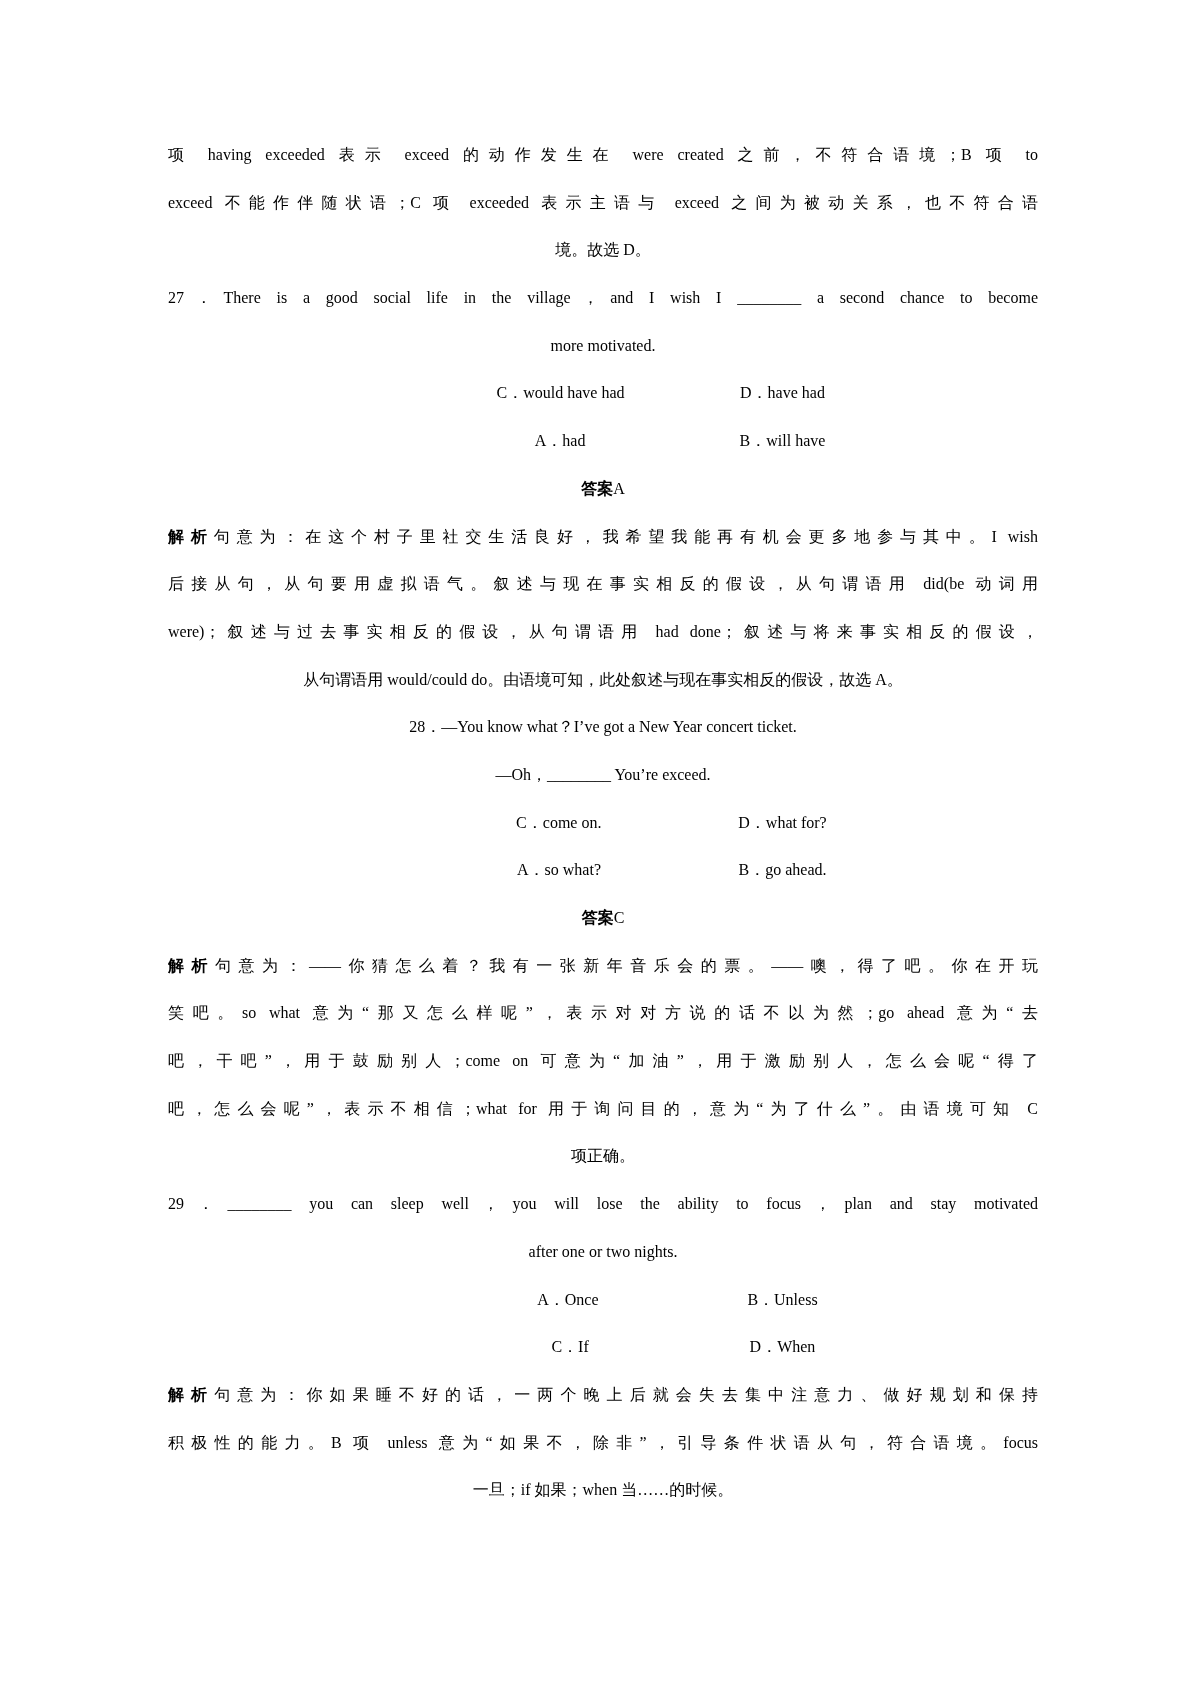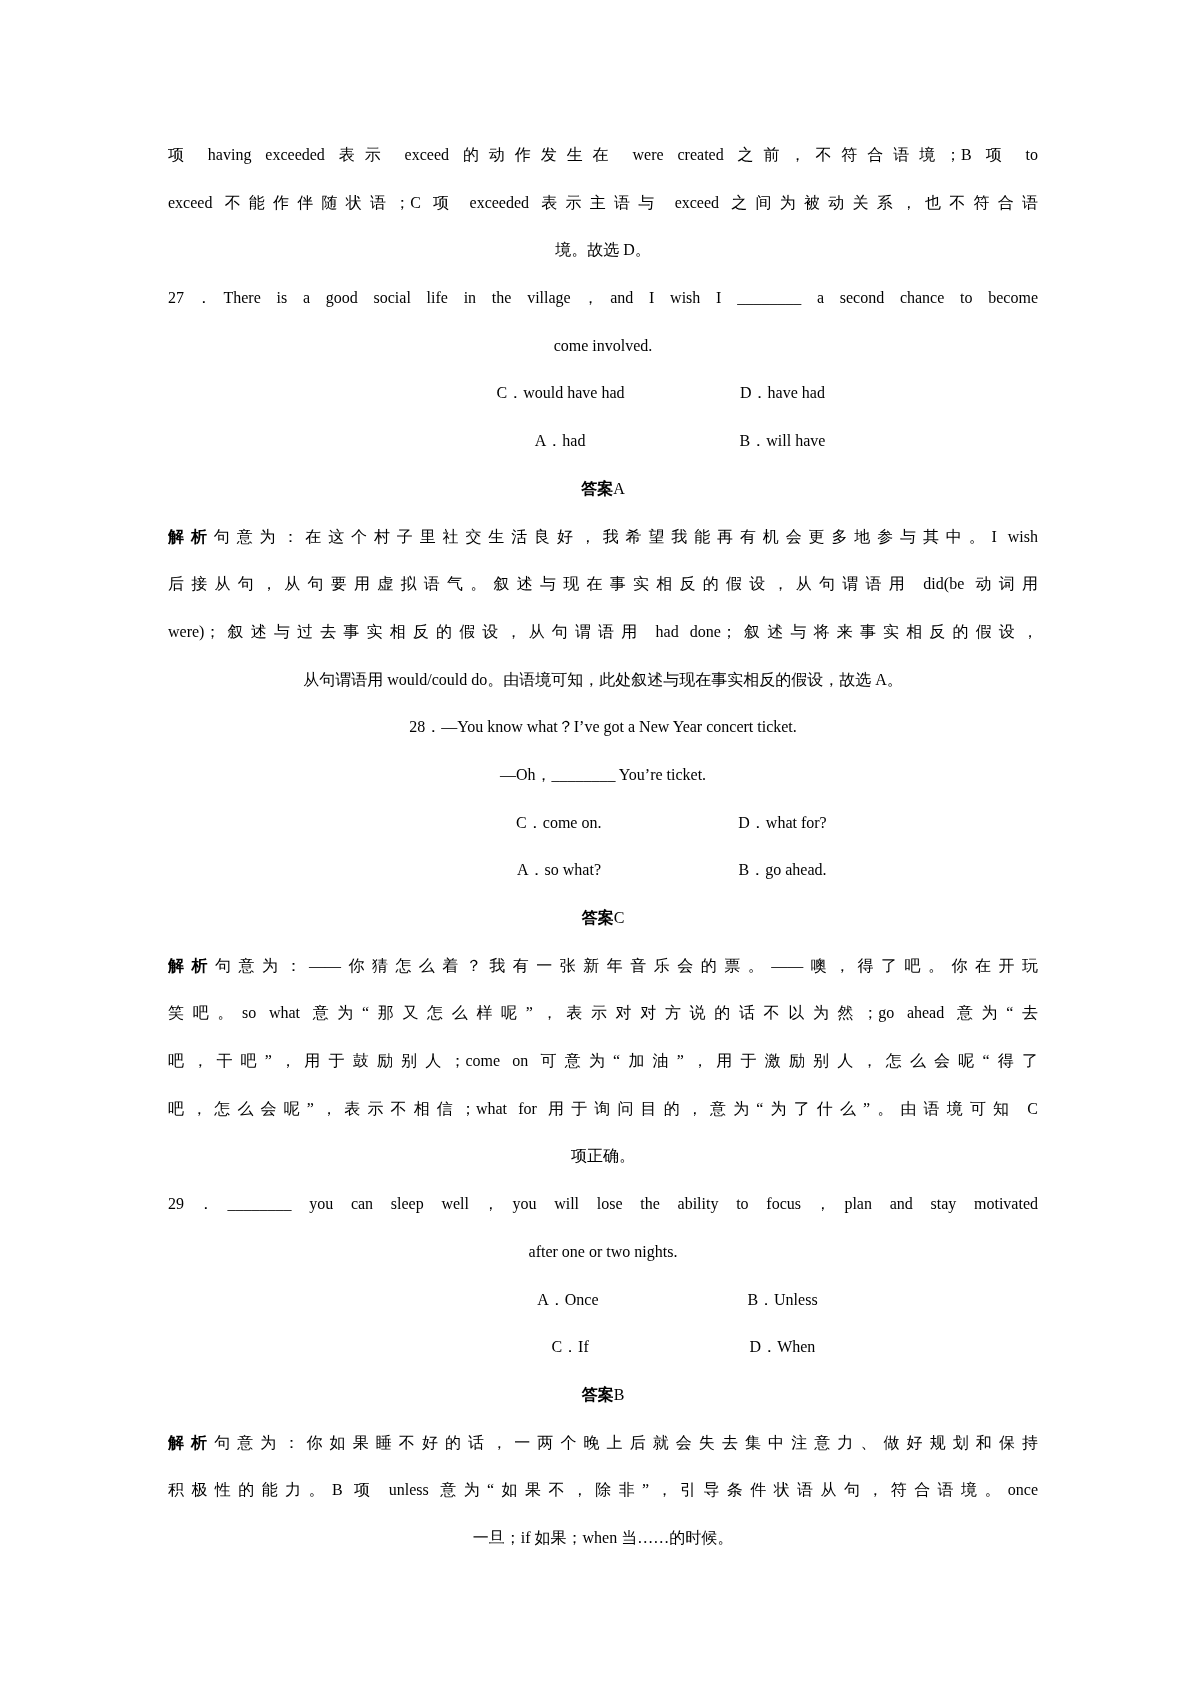--- a/index.html
+++ b/index.html
@@ -42,42 +42,42 @@
 <body>
 
 <div class="page">
   <div class="content">
 
     <div class="line j">项 having exceeded 表示 exceed 的动作发生在 were created 之前，不符合语境；B 项 to</div>
     <div class="line j">exceed 不能作伴随状语；C 项 exceeded 表示主语与 exceed 之间为被动关系，也不符合语</div>
     <div class="line">境。故选 D。</div>
 
     <div class="line j">27．There is a good social life in the village，and I wish I ________ a second chance to become</div>
-    <div class="line">come involved.</div>
+    <div class="line">more motivated.</div>
 
     <div class="line">
       <span class="opt-a">C．would have had</span><span class="opt-b">D．have had</span>
     </div>
     <div class="line">
       <span class="opt-a">A．had</span><span class="opt-b">B．will have</span>
     </div>
 
     <div class="line">
       <span class="lab">答案</span><span class="ansv">A</span>
     </div>
 
     <div class="line j">
       <span class="lab">解析</span><span>句意为：在这个村子里社交生活良好，我希望我能再有机会更多地参与其中。I wish</span>
     </div>
     <div class="line j">后接从句，从句要用虚拟语气。叙述与现在事实相反的假设，从句谓语用 did(be 动词用</div>
     <div class="line j">were)；叙述与过去事实相反的假设，从句谓语用 had done；叙述与将来事实相反的假设，</div>
     <div class="line">从句谓语用 would/could do。由语境可知，此处叙述与现在事实相反的假设，故选 A。</div>
 
     <div class="line">28．—You know what？I’ve got a New Year concert ticket.</div>
-    <div class="line">—Oh，________ You’re ticket.</div>
+    <div class="line">—Oh，________ You’re exceed.</div>
 
     <div class="line">
       <span class="opt-a">C．come on.</span><span class="opt-b">D．what for?</span>
     </div>
     <div class="line">
       <span class="opt-a">A．so what?</span><span class="opt-b">B．go ahead.</span>
     </div>
 
     <div class="line">
       <span class="lab">答案</span><span class="ansv">C</span>
@@ -94,24 +94,21 @@
     <div class="line j">29．________ you can sleep well，you will lose the ability to focus，plan and stay motivated</div>
     <div class="line">after one or two nights.</div>
 
     <div class="line">
       <span class="opt-a">A．Once</span><span class="opt-b">B．Unless</span>
     </div>
     <div class="line">
       <span class="opt-a">C．If</span><span class="opt-b">D．When</span>
     </div>
 
-    <div class="line">
-      <span class="lab">答案</span><span class="ansv">B</span>
-    </div>
 
     <div class="line j">
       <span class="lab">解析</span><span>句意为：你如果睡不好的话，一两个晚上后就会失去集中注意力、做好规划和保持</span>
     </div>
-    <div class="line j">积极性的能力。B 项 unless 意为“如果不，除非”，引导条件状语从句，符合语境。once</div>
+    <div class="line j">积极性的能力。B 项 unless 意为“如果不，除非”，引导条件状语从句，符合语境。focus</div>
     <div class="line">一旦；if 如果；when 当……的时候。</div>
 
   </div>
 </div>
 
 </body></html>

